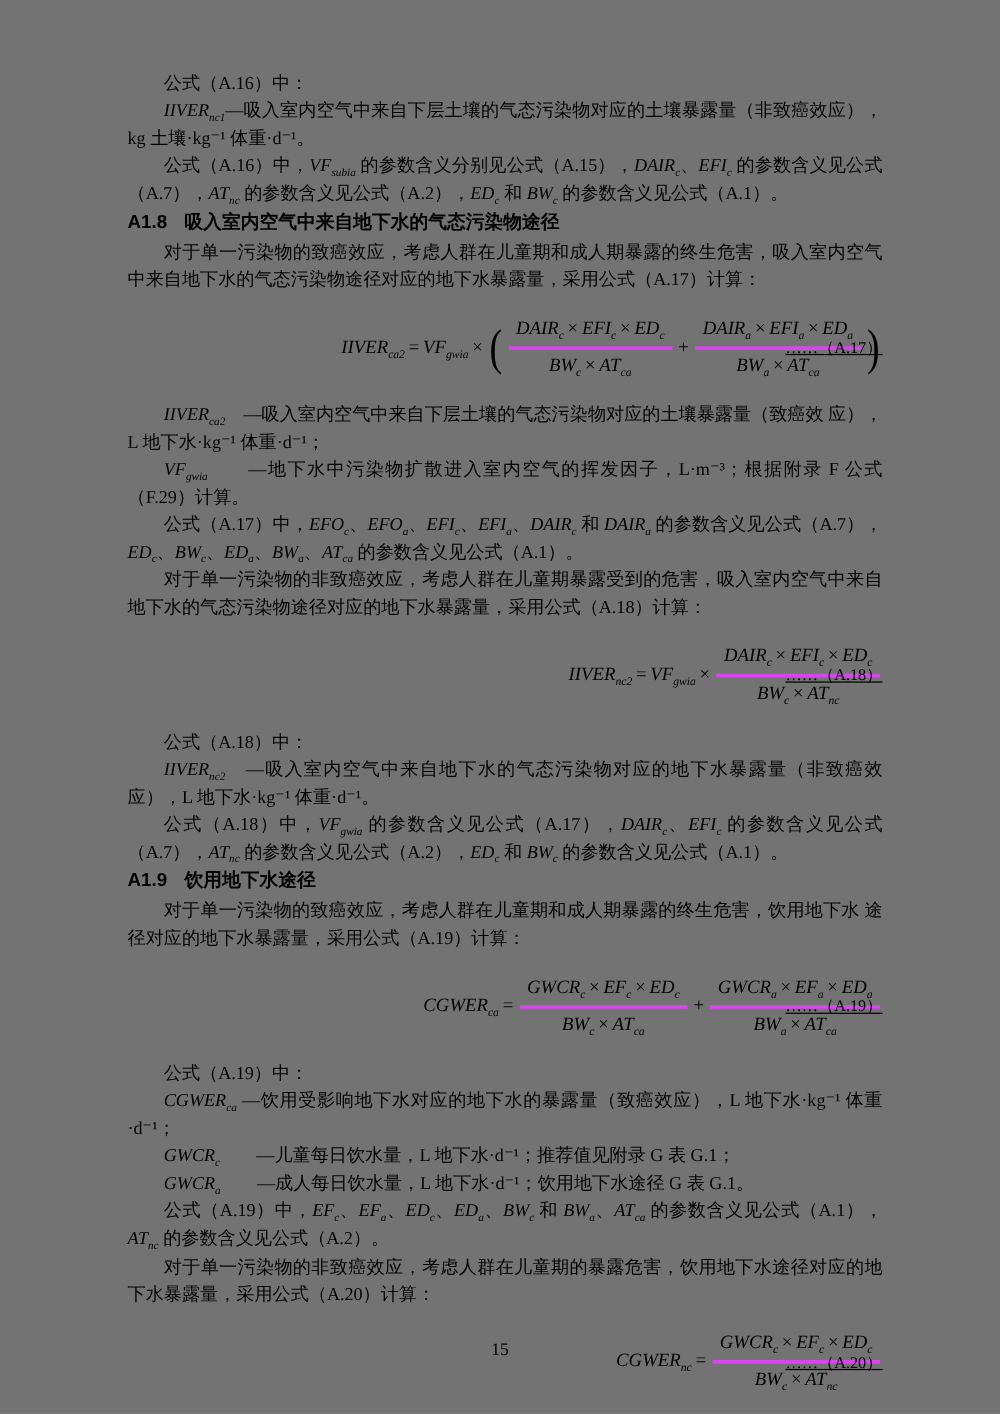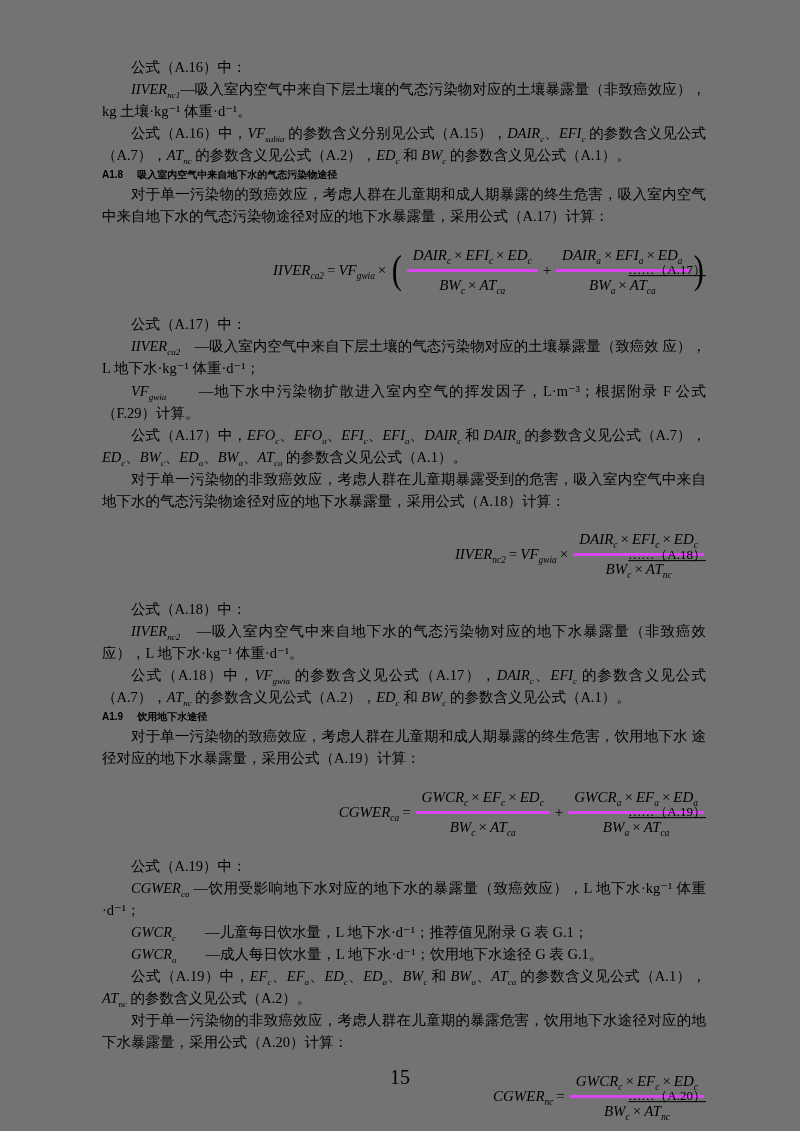--- a/index.html
+++ b/index.html
@@ -9,42 +9,42 @@
     font-family:"Liberation Serif","DejaVu Serif",serif;
   }
   .content{
     position:absolute;left:102px;top:56px;width:604px;
     font-size:14.5px;line-height:1.52;text-align:justify;
   }
   .para{margin:0;text-indent:2em;}
   .heading{
     margin:1px 0;text-indent:0;font-weight:bold;
     font-family:"Liberation Sans","DejaVu Sans",sans-serif;
-    font-size:10px;
+    font-size:15px;
   }
   .heading .h-num{margin-right:14px;}
   .var{font-style:italic;font-family:"Liberation Serif","DejaVu Serif",serif;}
   .var sub{font-size:0.62em;font-style:italic;line-height:0;}
   .formula-row{
     position:relative;margin:16px 0;display:flex;align-items:center;
     justify-content:flex-end;min-height:54px;text-indent:0;
   }
   .formula-body{display:inline-flex;align-items:center;font-size:15px;}
   .formula-body .op{padding:0 3px;font-style:normal;}
   .frac{display:inline-block;vertical-align:middle;text-align:center;margin:0 2px;}
   .fnum{display:block;border-bottom:3px solid #d946ef;padding:0 6px 2px;white-space:nowrap;}
   .fden{display:block;padding:2px 6px 0;white-space:nowrap;}
   .bigparen{
     font-size:270%;font-weight:400;line-height:0;padding:0 1px;
     font-family:"Liberation Serif",serif;display:inline-block;
     transform:scaleX(0.75);
   }
   .formula-number{position:absolute;right:0;top:50%;transform:translateY(-50%);font-size:13px;text-decoration:underline;}
   .page-number{
-    position:absolute;left:0;right:0;bottom:42px;text-align:center;font-size:20px;
+    position:absolute;left:0;right:0;bottom:42px;text-align:center;font-size:14px;
   }
 </style>
 </head>
 <body>
 
 <div class="page">
   <div class="content">
       <p class="para"><span class="txt">公式（A.16）中：</span></p>
       <p class="para"><span class="var">IIVER<sub class="vsub">nc1</sub></span><span class="txt">—吸入室内空气中来自下层土壤的气态污染物对应的土壤暴露量（非致癌效应），kg 土壤·kg⁻¹ 体重·d⁻¹。</span></p>
       <p class="para"><span class="txt">公式（A.16）中，</span><span class="var">VF<sub class="vsub">subia</sub></span><span class="txt"> 的参数含义分别见公式（A.15），</span><span class="var">DAIR<sub class="vsub">c</sub></span><span class="txt">、</span><span class="var">EFI<sub class="vsub">c</sub></span><span class="txt"> 的参数含义见公式（A.7），</span><span class="var">AT<sub class="vsub">nc</sub></span><span class="txt"> 的参数含义见公式（A.2），</span><span class="var">ED<sub class="vsub">c</sub></span><span class="txt"> 和 </span><span class="var">BW<sub class="vsub">c</sub></span><span class="txt"> 的参数含义见公式（A.1）。</span></p>
@@ -63,21 +63,20 @@
           </span>
           <span class="op">+</span>
           <span class="frac">
             <span class="fnum"><span class="var">DAIR<sub class="vsub">a</sub></span><span class="op">×</span><span class="var">EFI<sub class="vsub">a</sub></span><span class="op">×</span><span class="var">ED<sub class="vsub">a</sub></span></span>
             <span class="fden"><span class="var">BW<sub class="vsub">a</sub></span><span class="op">×</span><span class="var">AT<sub class="vsub">ca</sub></span></span>
           </span>
           <span class="bigparen">)</span>
         </span>
         <span class="formula-number">……（A.17）</span>
       </div>
-      <p class="para"><span class="txt">公式（A.17）中：</span></p>
       <p class="para"><span class="var">IIVER<sub class="vsub">ca2</sub></span><span class="txt">　—吸入室内空气中来自下层土壤的气态污染物对应的土壤暴露量（致癌效 应），L 地下水·kg⁻¹ 体重·d⁻¹；</span></p>
       <p class="para"><span class="var">VF<sub class="vsub">gwia</sub></span><span class="txt">　　—地下水中污染物扩散进入室内空气的挥发因子，L·m⁻³；根据附录 F 公式（F.29）计算。</span></p>
       <p class="para"><span class="txt">公式（A.17）中，</span><span class="var">EFO<sub class="vsub">c</sub></span><span class="txt">、</span><span class="var">EFO<sub class="vsub">a</sub></span><span class="txt">、</span><span class="var">EFI<sub class="vsub">c</sub></span><span class="txt">、</span><span class="var">EFI<sub class="vsub">a</sub></span><span class="txt">、</span><span class="var">DAIR<sub class="vsub">c</sub></span><span class="txt"> 和 </span><span class="var">DAIR<sub class="vsub">a</sub></span><span class="txt"> 的参数含义见公式（A.7），</span><span class="var">ED<sub class="vsub">c</sub></span><span class="txt">、</span><span class="var">BW<sub class="vsub">c</sub></span><span class="txt">、</span><span class="var">ED<sub class="vsub">a</sub></span><span class="txt">、</span><span class="var">BW<sub class="vsub">a</sub></span><span class="txt">、</span><span class="var">AT<sub class="vsub">ca</sub></span><span class="txt"> 的参数含义见公式（A.1）。</span></p>
       <p class="para"><span class="txt">对于单一污染物的非致癌效应，考虑人群在儿童期暴露受到的危害，吸入室内空气中来自地下水的气态污染物途径对应的地下水暴露量，采用公式（A.18）计算：</span></p>
       <div class="formula-row">
         <span class="formula-body">
           <span class="var">IIVER<sub class="vsub">nc2</sub></span>
           <span class="op">=</span>
           <span class="var">VF<sub class="vsub">gwia</sub></span>
           <span class="op">×</span>

